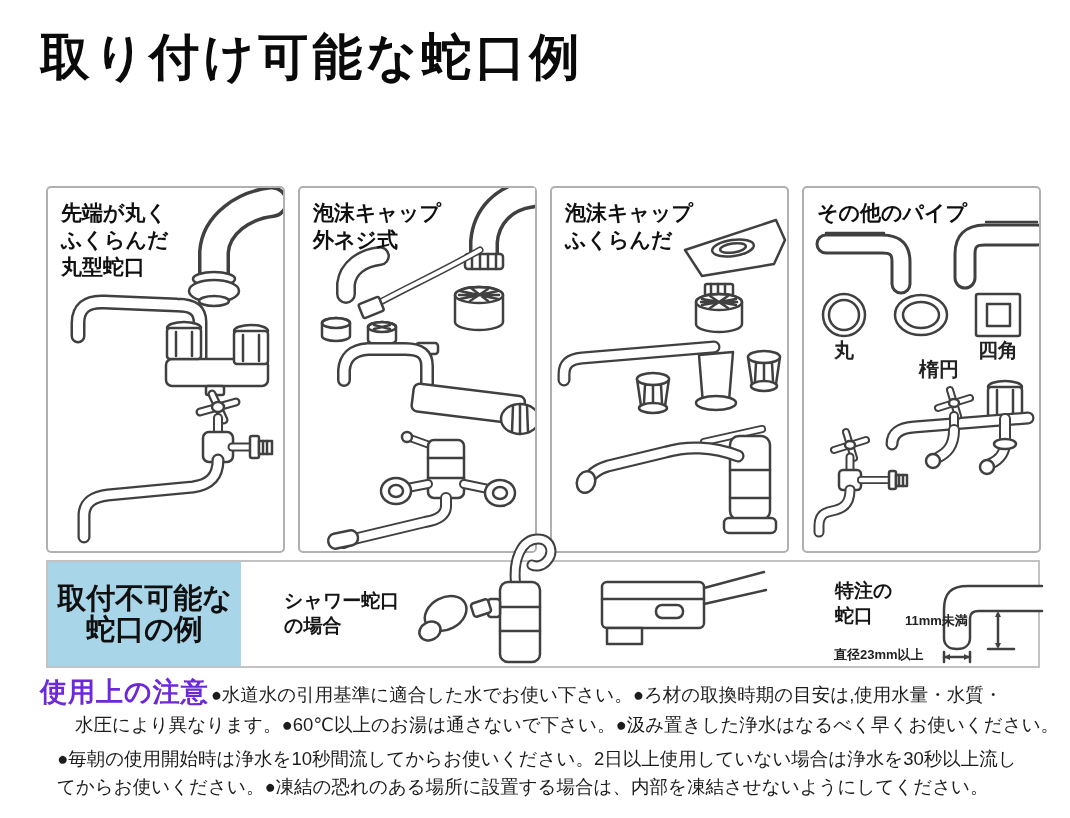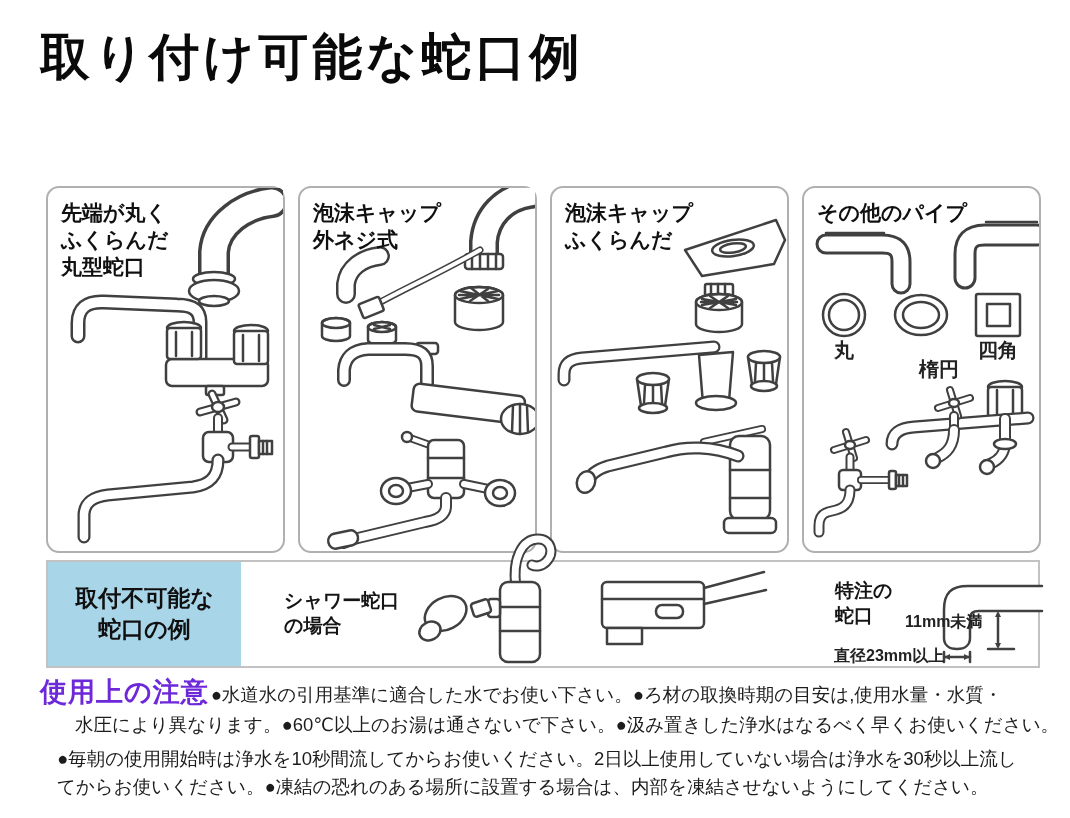--- a/index.html
+++ b/index.html
@@ -11,36 +11,36 @@
   html,body{background:#fff;}
   body{
     position:relative;width:1070px;height:818px;overflow:hidden;
     font-family:"Liberation Sans","DejaVu Sans",sans-serif;color:#111;
   }
   .title{
     position:absolute;left:40px;top:24px;
     font-size:50px;font-weight:bold;letter-spacing:4px;color:#0a0a0a;white-space:nowrap;
   }
   .panels{position:absolute;left:46px;top:186px;display:flex;gap:13px;}
-  .panel{position:relative;width:239px;height:367px;border:2px solid var(--panel-border);border-radius:13px;background:#fff;}
+  .panel{position:relative;width:239px;height:367px;border:2px solid var(--panel-border);border-radius:5px;background:#fff;}
   .panel svg{position:absolute;left:0;top:0;width:235px;height:363px;}
   .panel-label{position:absolute;left:13px;top:11px;z-index:2;font-size:21px;font-weight:bold;line-height:27px;color:#101010;}
   .panel-label span{display:block;white-space:nowrap;}
   .shape-label{position:absolute;z-index:2;font-size:20px;font-weight:bold;color:#222;white-space:nowrap;}
 
   .strip{position:absolute;left:46px;top:560px;width:994px;height:108px;border:2px solid #c2c2c2;background:#fff;}
   .strip-heading{
     position:absolute;left:0;top:0;width:193px;height:104px;background:var(--blue);
     display:flex;flex-direction:column;justify-content:center;align-items:center;
-    font-size:23px;font-weight:bold;line-height:31px;color:#101010;z-index:1;
+    font-size:29px;font-weight:bold;line-height:31px;color:#101010;z-index:1;
   }
   .strip-heading span{display:block;white-space:nowrap;}
   .strip-label{position:absolute;font-size:19px;font-weight:bold;line-height:25px;color:#151515;z-index:3;}
   .strip-label span{display:block;white-space:nowrap;}
-  .dim-label{position:absolute;font-size:16px;font-weight:bold;color:#222;white-space:nowrap;z-index:3;}
+  .dim-label{position:absolute;font-size:13px;font-weight:bold;color:#222;white-space:nowrap;z-index:3;}
   .strip svg{position:absolute;z-index:2;overflow:visible;}
   .svg-shower{left:340px;top:-35px;width:170px;height:140px;}
   .svg-sensor{left:546px;top:6px;width:175px;height:85px;}
   .svg-custom{left:800px;top:2px;width:194px;height:102px;}
 
   .notes{position:absolute;left:40px;top:676px;width:1012px;color:#1c1c1c;}
   .notes .line{white-space:nowrap;font-size:18.5px;line-height:28px;font-weight:500;}
   .notes .l1{line-height:32px;}
   .notes .l2{padding-left:35px;}
   .notes .l3{padding-left:17px;margin-top:6px;}

